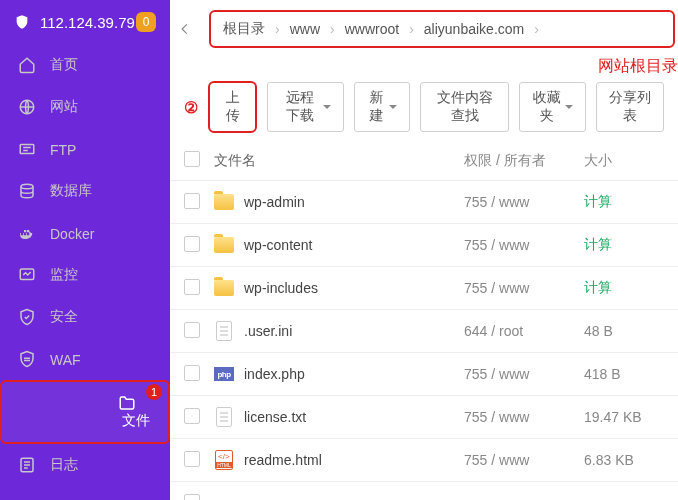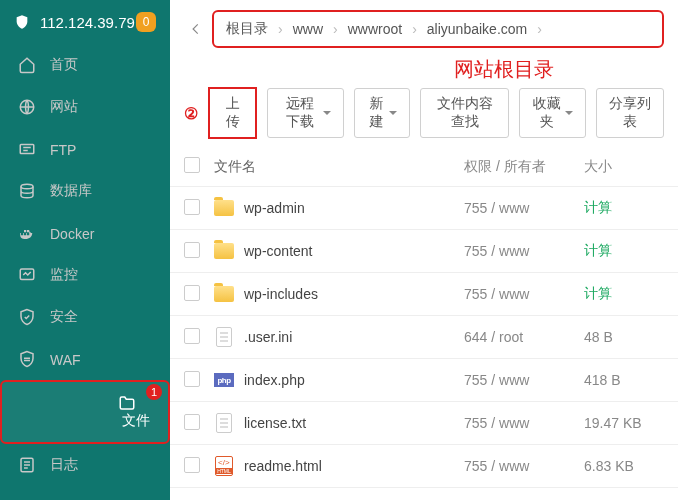--- a/index.html
+++ b/index.html
@@ -1,39 +1,39 @@
 <!DOCTYPE html>
 <html><head>
 <meta charset="utf-8">
 <style>
   * { margin: 0; padding: 0; box-sizing: border-box; font-family: -apple-system, "PingFang SC", "Microsoft YaHei", sans-serif; }
   body { width: 678px; height: 500px; overflow: hidden; display: flex; background: #fff; }
-  .sidebar { width: 170px; background: #0f766e; color: #c8c8c8; display: flex; flex-direction: column; font-size: 14px; }
+  .sidebar { width: 170px; background: #6d28d9; color: #c8c8c8; display: flex; flex-direction: column; font-size: 14px; }
   .sb-top { display: flex; align-items: center; padding: 12px 14px; color: #fff; font-weight: 500; }
   .sb-top .shield { width: 16px; height: 18px; margin-right: 10px; }
   .sb-top .ip { flex: 1; font-size: 15px; }
   .notif { width: 20px; height: 20px; background: #f0a020; border-radius: 6px; color: #fff; text-align: center; line-height: 20px; font-size: 12px; }
   .sb-item { display: flex; align-items: flex-end; padding: 12px 18px; cursor: pointer; position: relative; }
   .sb-item .ic { width: 18px; height: 18px; margin-right: 14px; display: inline-flex; align-items: center; justify-content: center; }
   .sb-item.active { background: rgba(255,255,255,0.05); flex-direction: column; }
   .hl-red { border: 2px solid #e02020; border-radius: 6px; }
   .num-badge { position: absolute; top: 2px; right: 6px; width: 16px; height: 16px; background: #e02020; color: #fff; border-radius: 50%; font-size: 11px; text-align: center; line-height: 16px; }
 
   .main { flex: 1; display: flex; flex-direction: column; overflow: hidden; }
-  .crumb-row { display: flex; align-items: center; padding: 10px 14px; gap: 4px; }
+  .crumb-row { display: flex; align-items: center; padding: 10px 3px; gap: 12px; }
   .nav-back { width: 24px; height: 24px; display: flex; align-items: center; justify-content: center; cursor: pointer; }
   .crumb-box { flex: 1; display: flex; align-items: center; padding: 6px 8px; border: 2px solid #e02020; border-radius: 6px; gap: 4px; font-size: 14px; color: #555; }
   .crumb-sep { color: #bbb; padding: 0 2px; }
   .crumb-item { padding: 2px 4px; cursor: pointer; }
-  .crumb-annot { color: #e02020; font-size: 20px; font-weight: 500; text-align: center; margin-top: -2px; margin-left: 160px; }
+  .crumb-annot { color: #e02020; font-size: 16px; font-weight: 500; text-align: right; margin-top: -2px; margin-left: 160px; }
 
   .toolbar { display: flex; align-items: center; gap: 10px; padding: 4px 14px 8px; font-size: 14px; }
   .step2 { color: #e02020; font-weight: bold; font-size: 16px; }
   .btn { border: 1px solid #d0d0d0; background: #fff; padding: 6px 12px; border-radius: 3px; cursor: pointer; font-size: 14px; color: #555; display: inline-flex; align-items: center; gap: 4px; }
-  .btn.hl { border: 2px solid #e02020; border-radius: 0; }
+  .btn.hl { border: 2px solid #e02020; border-radius: 6px; }
   .drop::after { content: ""; display: inline-block; border: 4px solid transparent; border-top-color: #888; margin-top: 3px; }
 
   .table { flex: 1; overflow: auto; font-size: 14px; color: #444; }
   .thead, .trow { display: flex; align-items: center; border-bottom: 1px solid #eee; padding: 10px 14px; }
   .thead { color: #666; }
   .c-chk { width: 30px; }
   .c-name { flex: 1; display: flex; align-items: center; gap: 10px; }
   .c-perm { width: 120px; color: #888; }
   .c-size { width: 80px; color: #888; }
   .c-size.calc { color: #1aa85f; }

